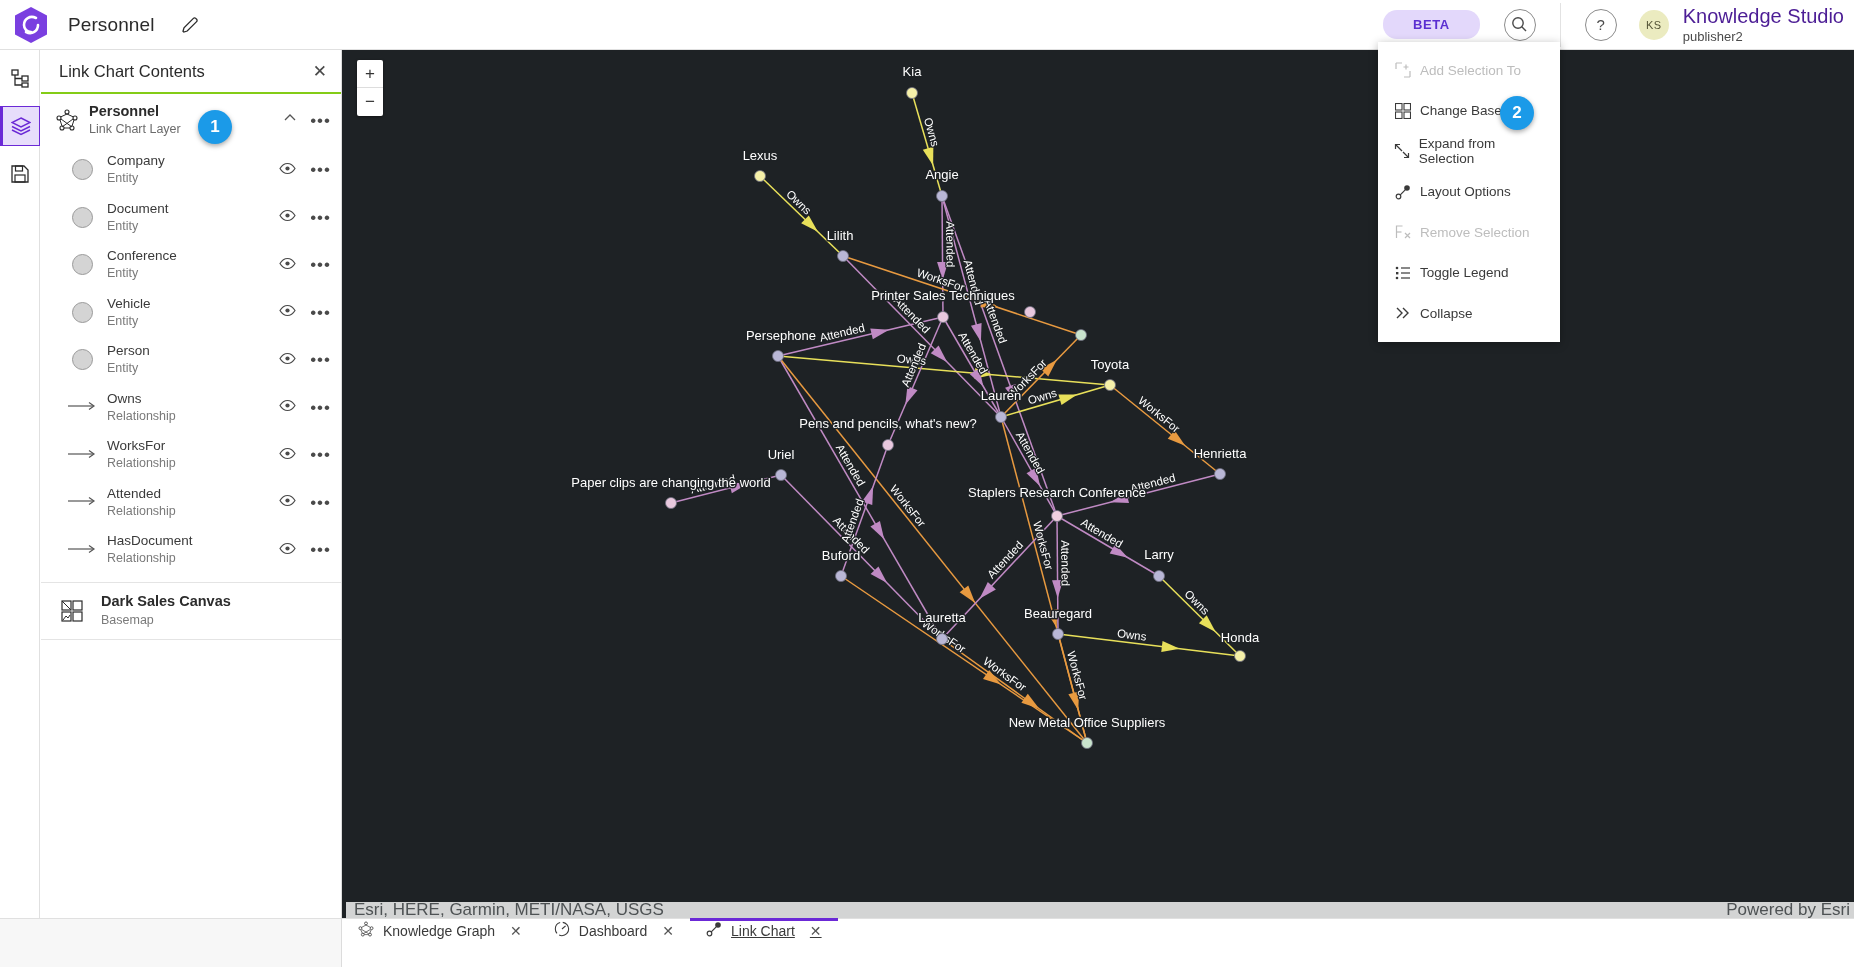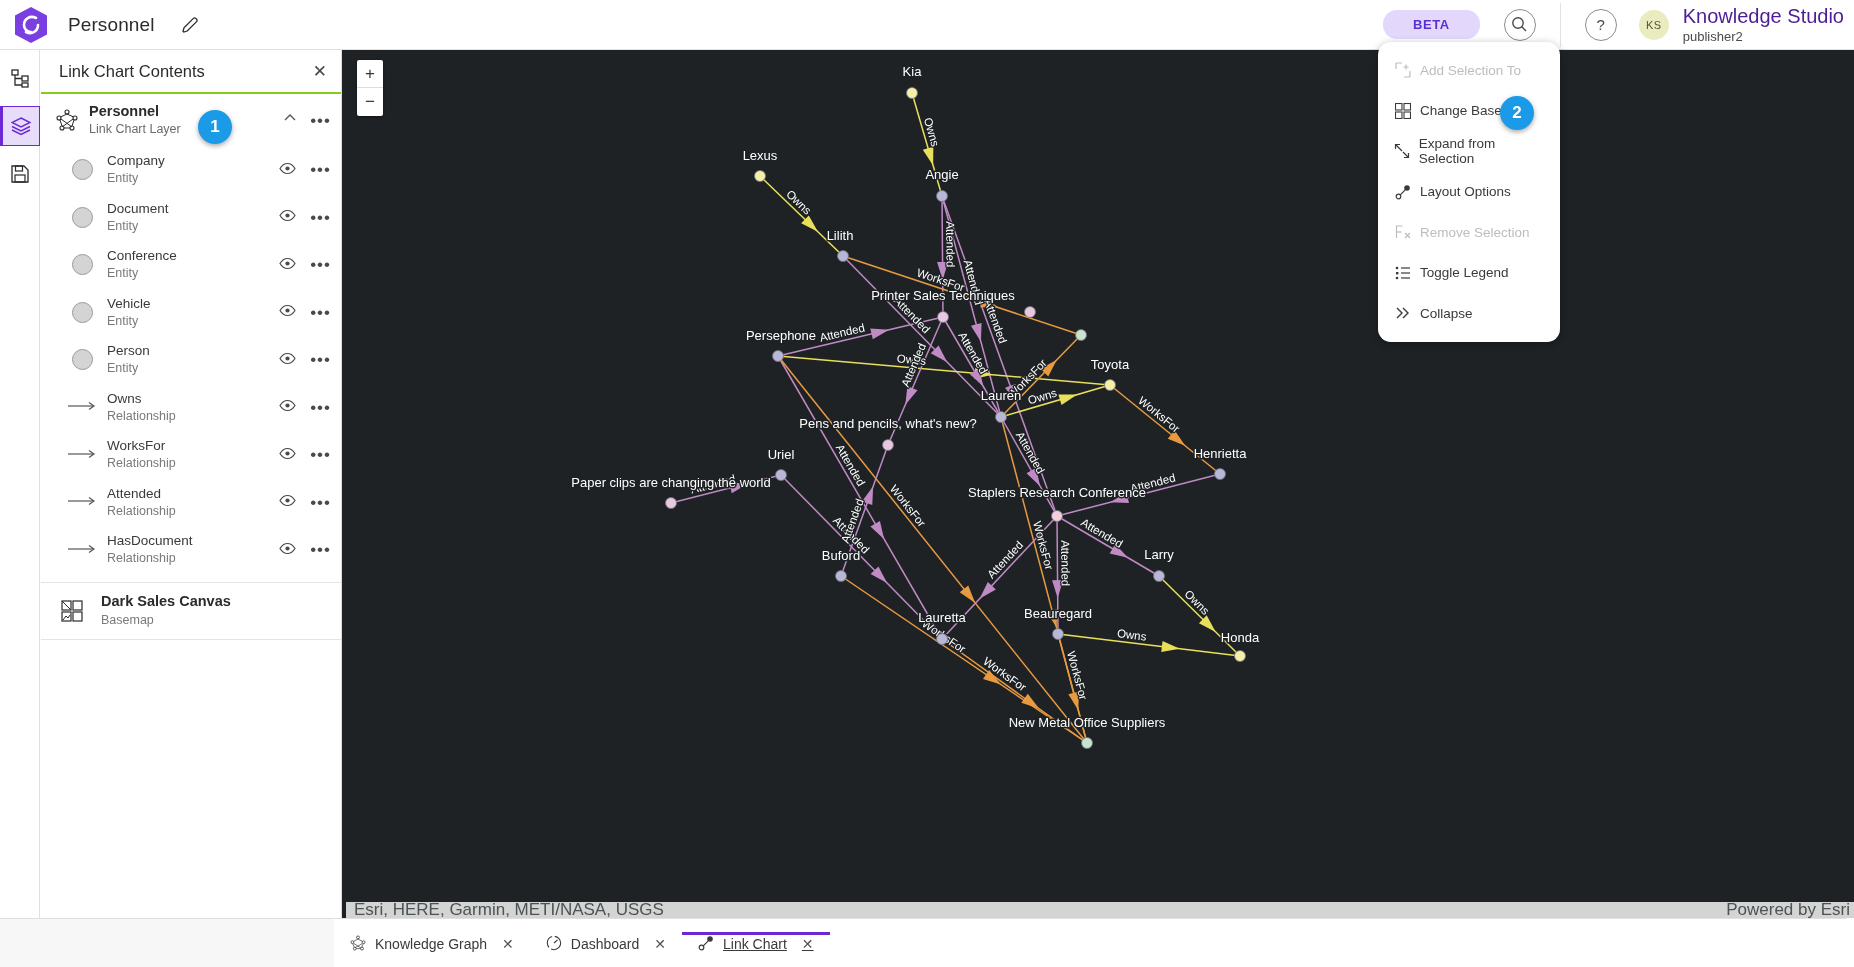--- a/index.html
+++ b/index.html
@@ -81,35 +81,35 @@
     font-size:17px; padding:2px 8px; width:100%; display:flex; align-items:center; z-index:6; }
   .attrib .r { margin-left:auto; }
   svg.graph { position:absolute; left:0; top:0; width:1512px; height:868px; }
   .nlabel { fill:#ffffff; font-family:"Liberation Sans", sans-serif; font-size:13px;
     text-anchor:middle; paint-order:stroke; stroke:#1e2225; stroke-width:3px; stroke-linejoin:round;}
   .elabel { fill:#ffffff; font-family:"Liberation Sans", sans-serif; font-size:11.5px;
     text-anchor:middle; paint-order:stroke; stroke:#1e2225; stroke-width:2.6px; stroke-linejoin:round;}
 
   
   .ctxmenu { position:absolute; left:1378px; top:42px; width:182px; background:#fff;
-    box-shadow:0 2px 9px rgba(0,0,0,.3); padding:8px 0; z-index:20;border-radius:13px; }
+    box-shadow:0 2px 9px rgba(0,0,0,.3); padding:8px 0; z-index:20; }
   .ctxitem { display:flex; align-items:center; height:40.5px; padding:0 12px; font-size:13.5px;
     color:#3a3a3a; cursor:pointer; }
   .ctxitem.disabled { color:#bdbdbd; cursor:default; }
   .ctxitem .ci { width:26px; display:flex; align-items:center; justify-content:center; }
   .ctxitem .cl { margin-left:4px; }
 
   
   .badge { position:absolute; width:34px; height:34px; border-radius:50%; background:#1b9ae8;
     color:#fff; font-size:17px; font-weight:bold; display:flex; align-items:center;
     justify-content:center; box-shadow:0 2px 5px rgba(0,0,0,.35); z-index:40; }
 
   
-  .tabbar { position:absolute; left:334px; bottom:0; width:1512px; height:49px; background:#fff;
-    border-top:1px solid #e0e0e0; display:flex; align-items:center; }
+  .tabbar { position:absolute; left:342px; bottom:0; width:1512px; height:49px; background:#fff;
+    border-top:1px solid #e0e0e0; display:flex; align-items:flex-start; }
   .tab { display:flex; align-items:center; padding:0 16px; gap:9px; font-size:14px; color:#3a3a3a;
     cursor:pointer; border-top:3px solid transparent; margin-top:-1px; }
   .tab.active { border-top:3px solid #6b29d6;text-decoration:underline; }
   .tab .tclose { color:#555; font-size:14px; margin-left:6px; cursor:pointer; }
   .lowerleft { position:absolute; left:0; bottom:0; width:342px; height:49px; background:#f7f7f7;
     border-top:1px solid #e0e0e0; border-right:1px solid #dcdcdc; }
 </style>
 </head>
 <body>
 

